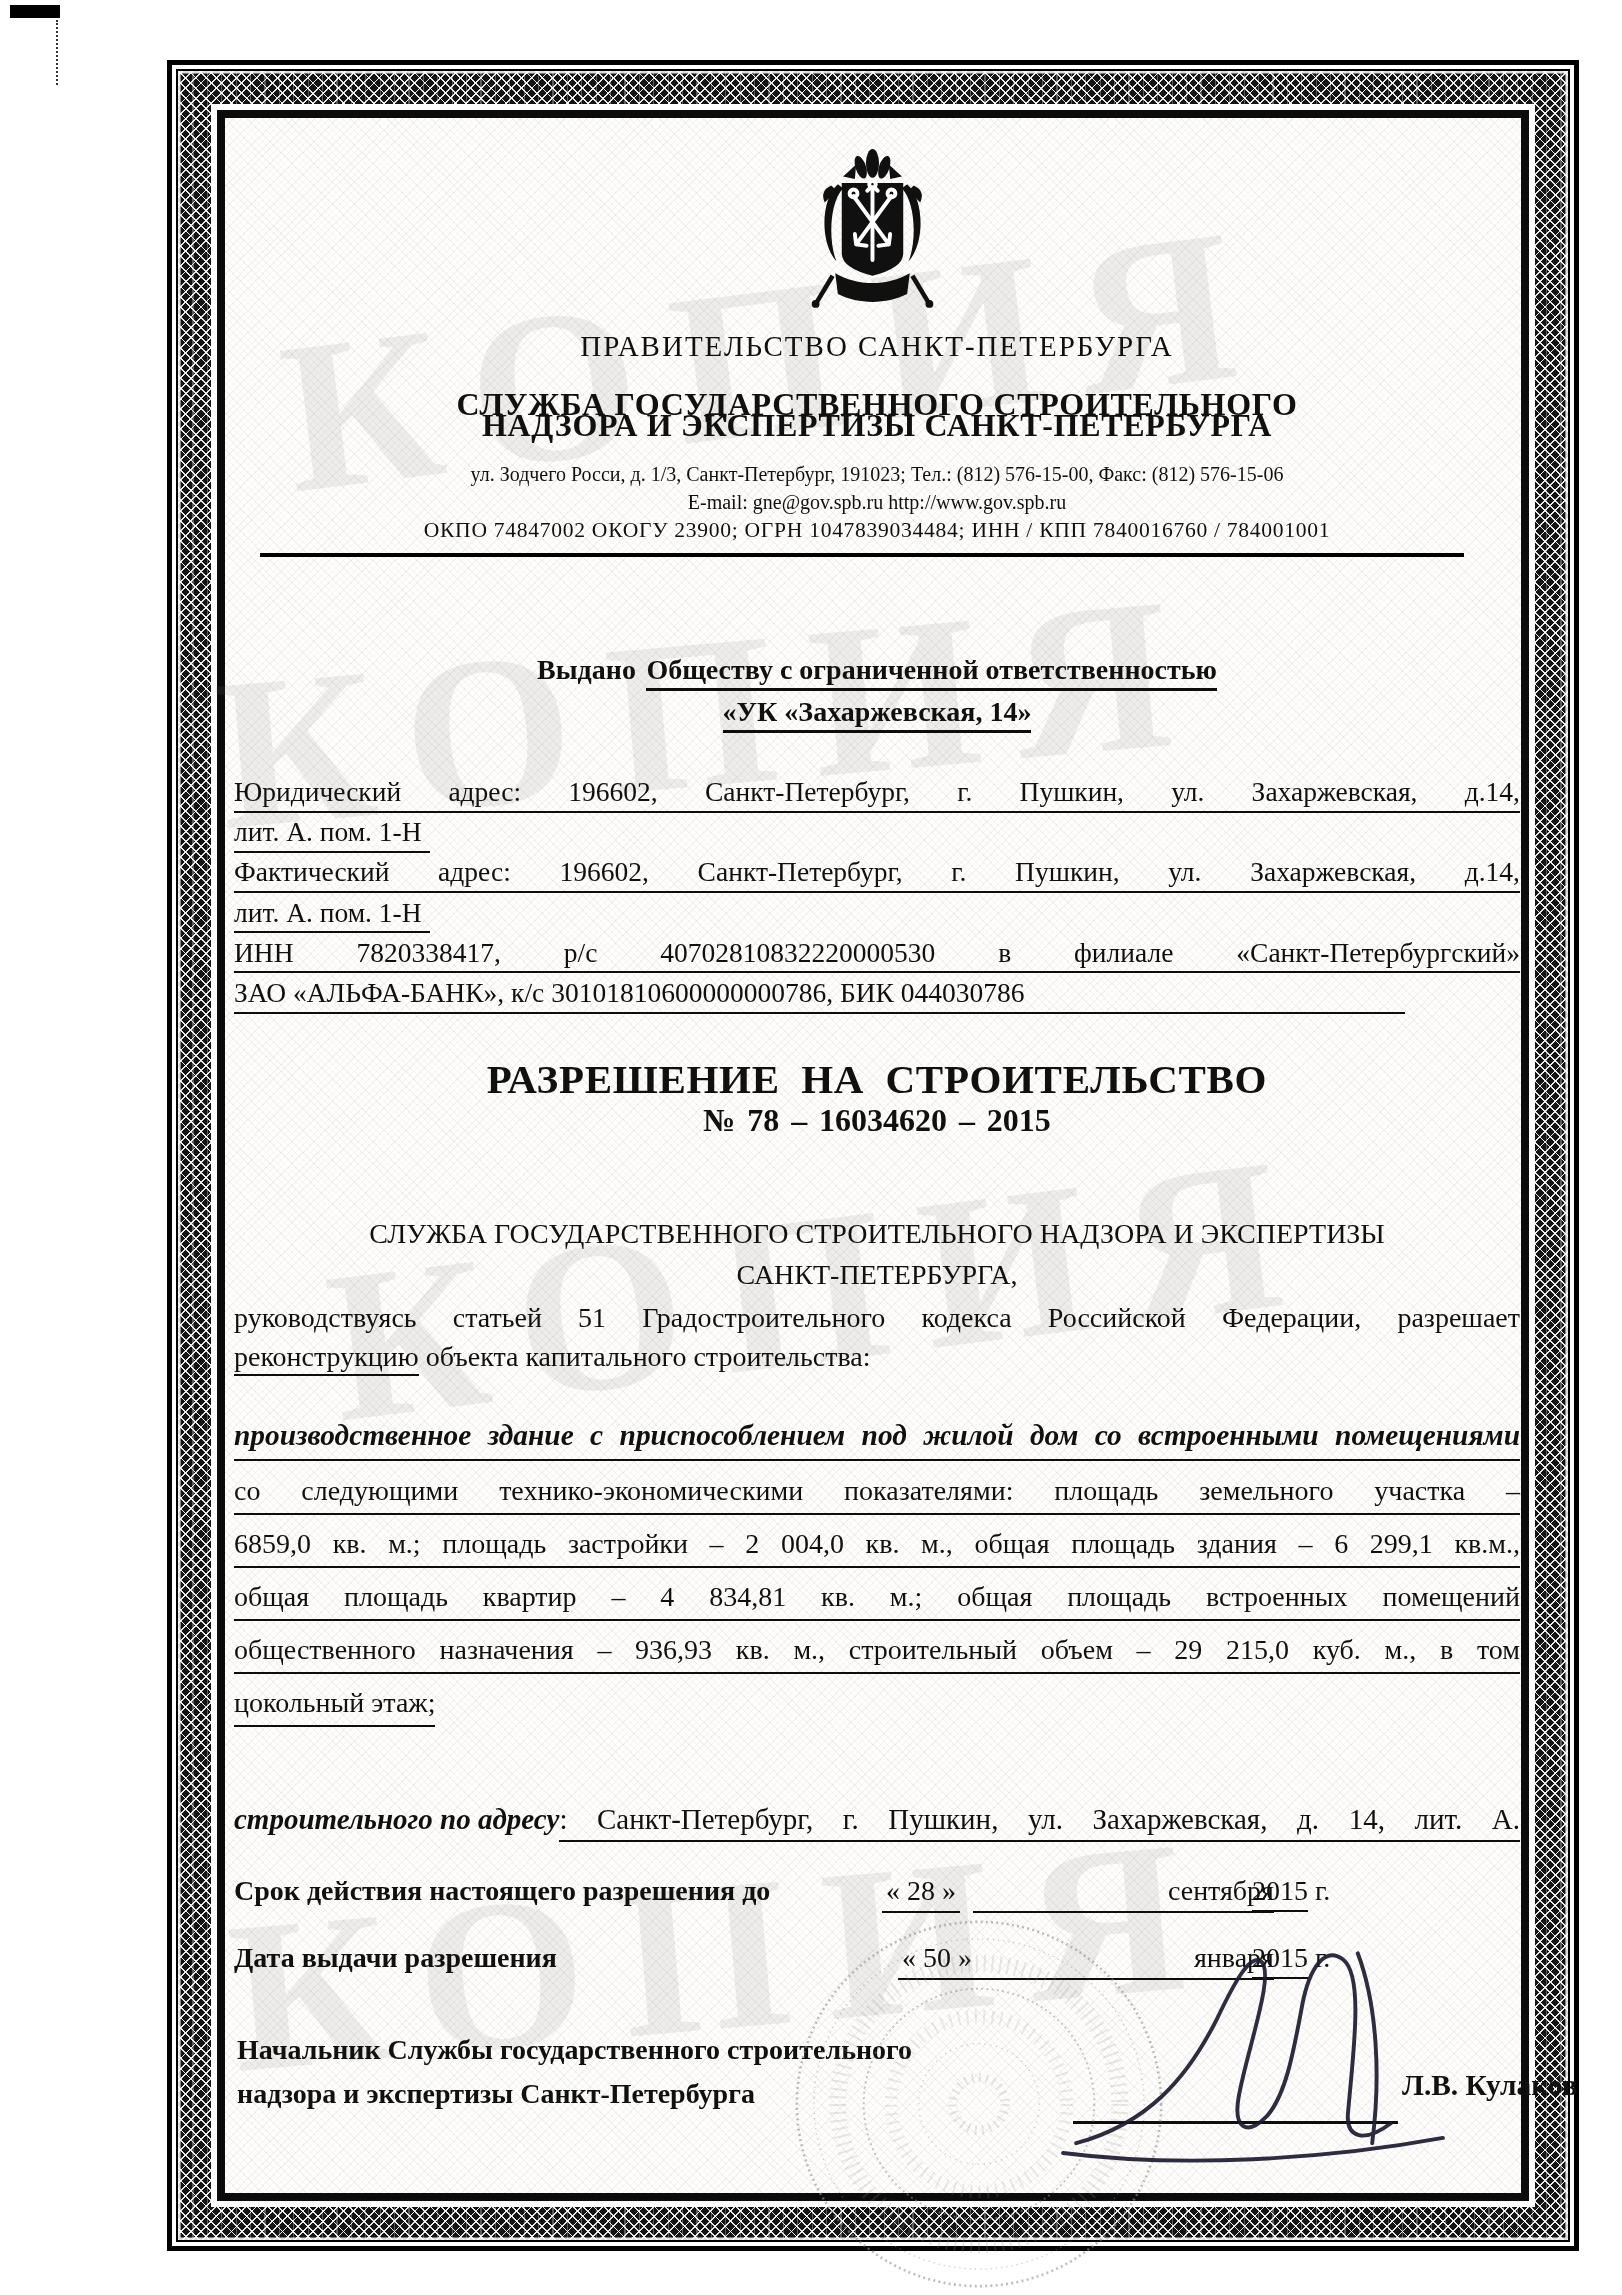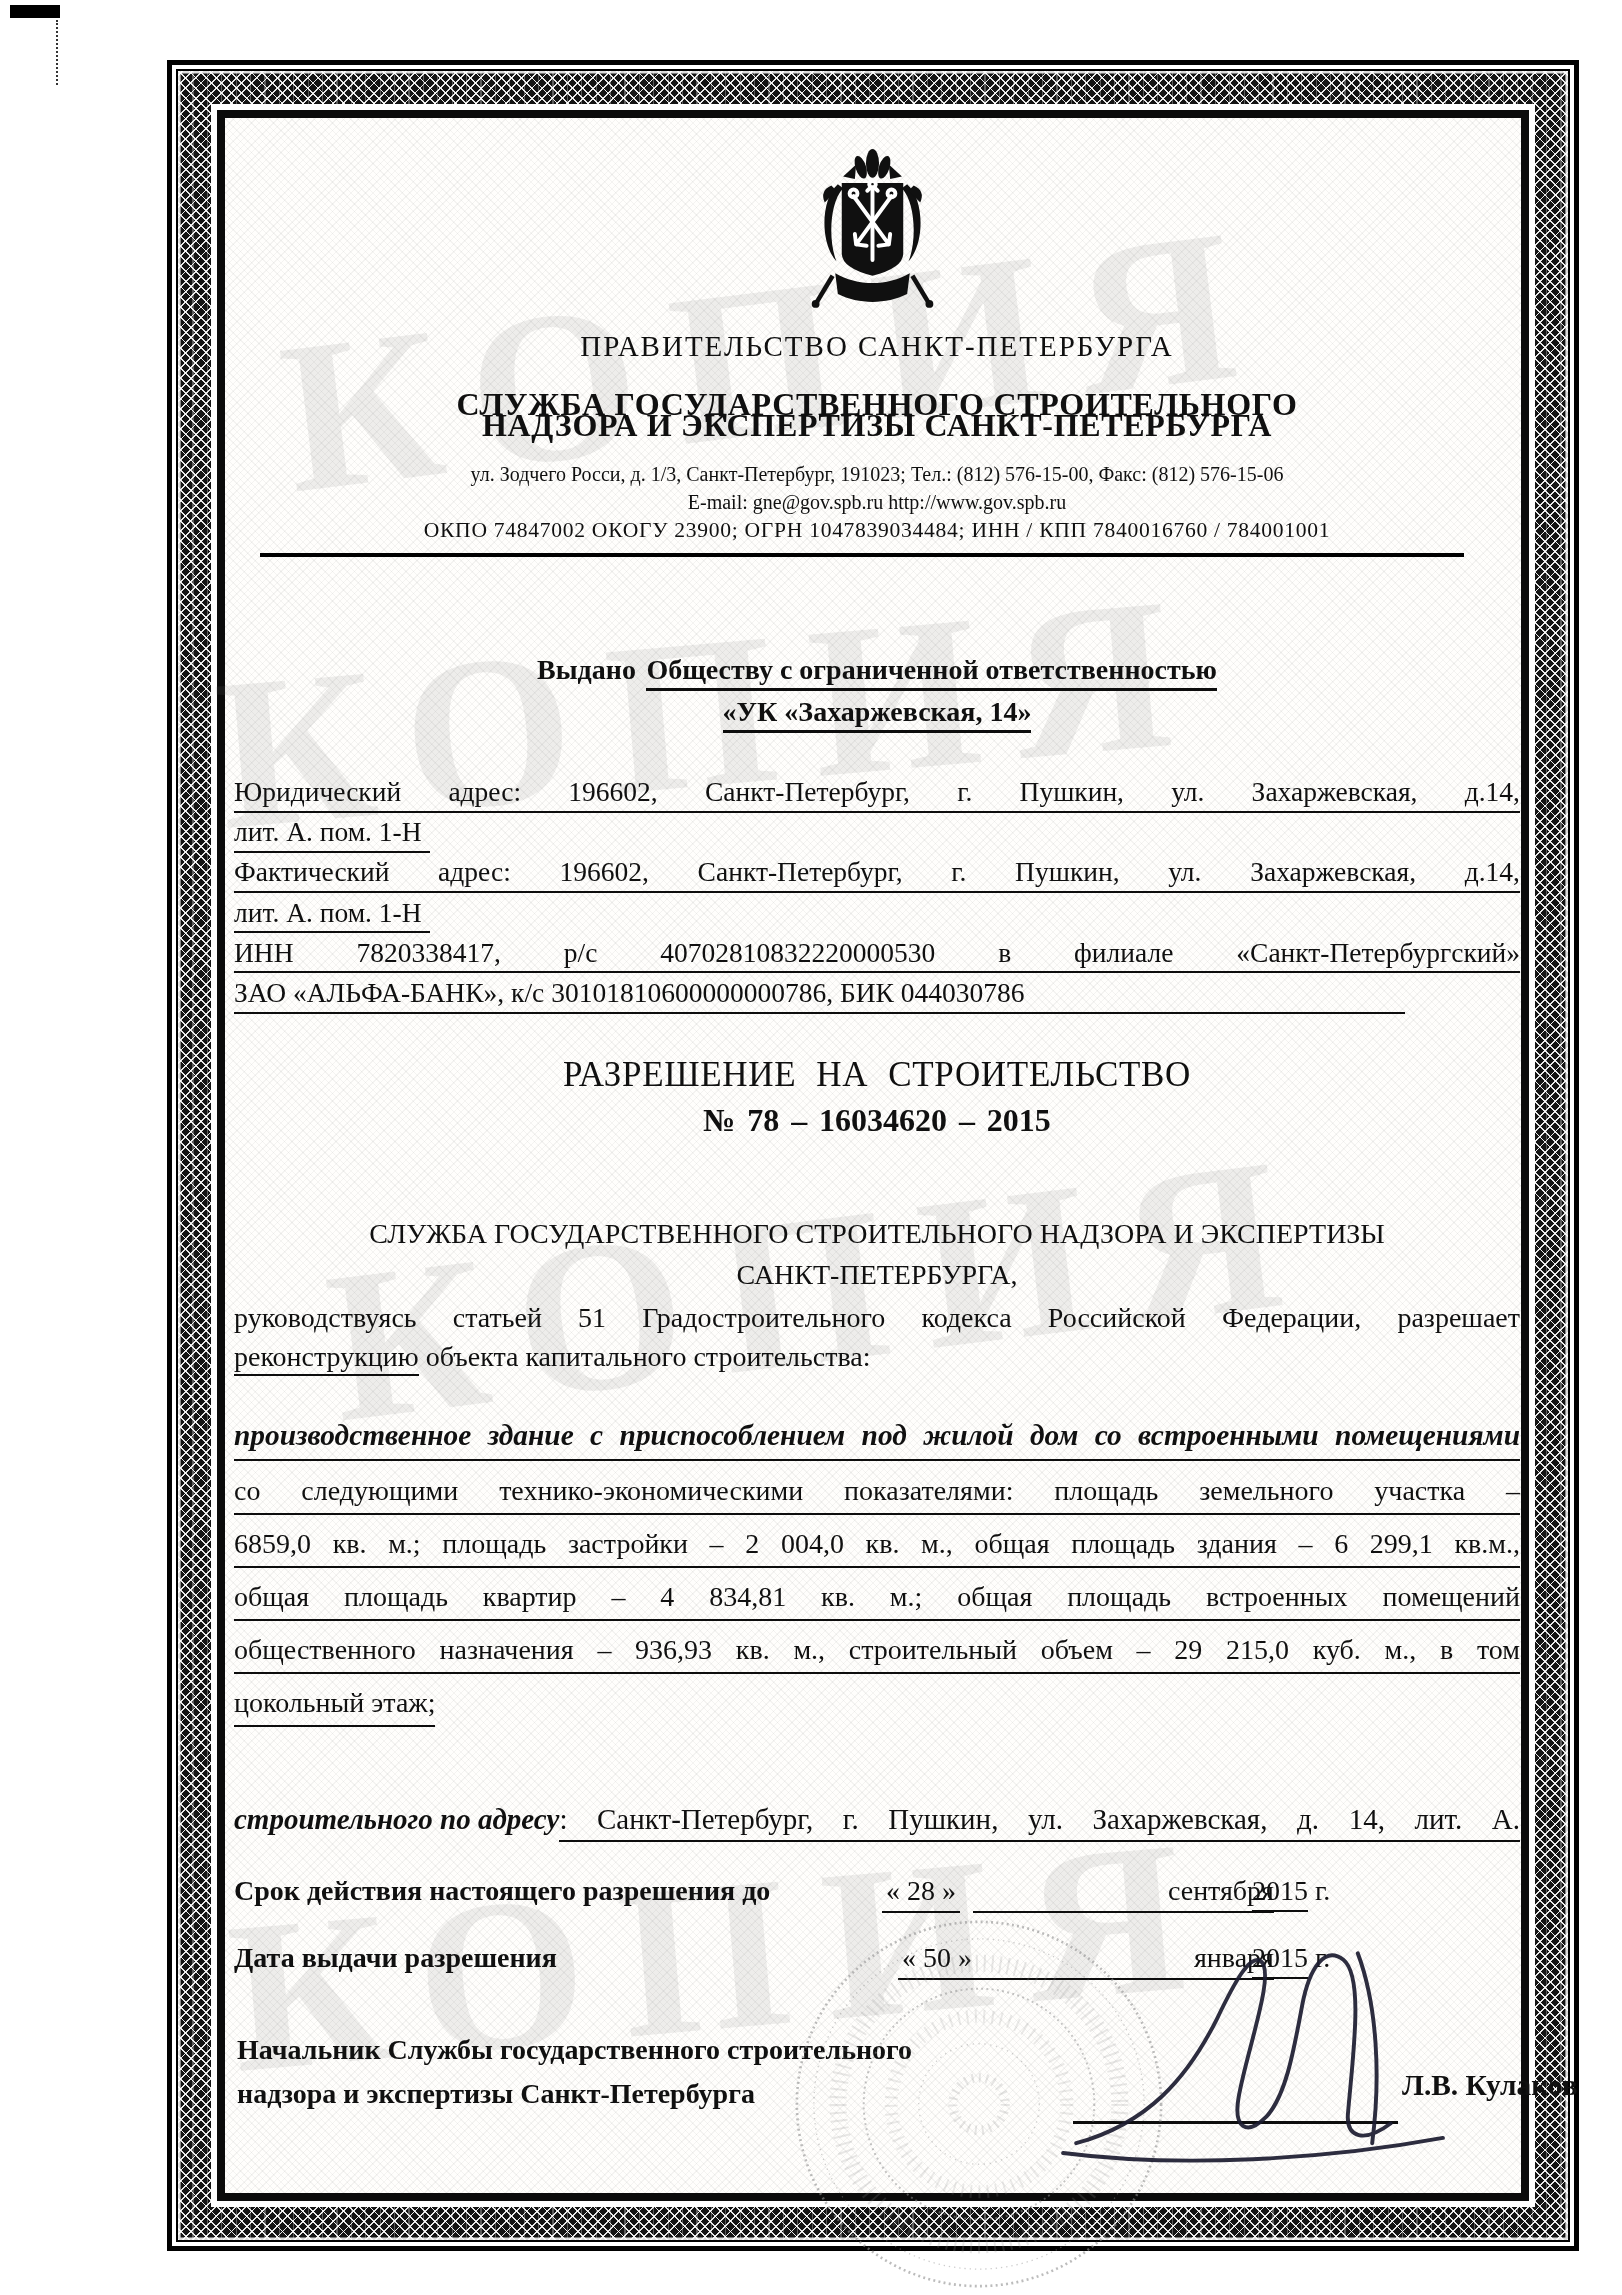--- a/index.html
+++ b/index.html
@@ -51,21 +51,21 @@
   
   .issued{font-size:28px;font-weight:bold;}
   .issued .pre{margin-right:10.5px;}
   .issued .u{border-bottom:3.3px solid #0d0d0d;padding-bottom:2.6px;}
   
   .req-line{font-size:27.5px;line-height:33px;border-bottom:2px solid #0d0d0d;padding-bottom:2.6px;margin-bottom:2.6px;}
   .req-full{text-align:justify;text-align-last:justify;}
   .req-short{width:-moz-fit-content;width:fit-content;min-width:196px;}
   .req-ext{width:1171px;}
   
-  .title{font-size:35px;font-weight:normal;word-spacing:10.5px;letter-spacing:0.7px;}
+  .title{font-size:41px;font-weight:bold;word-spacing:10.5px;letter-spacing:0.7px;}
   .number{font-size:32px;font-weight:bold;word-spacing:3.9px;}
   
   .body-line{font-size:28px;}
   .action .u{border-bottom:2.6px solid #0d0d0d;padding-bottom:2px;}
   .object-line{font-size:29.4px;font-style:italic;font-weight:bold;border-bottom:2.6px solid #0d0d0d;padding-bottom:6.5px;}
   .tech-line{font-size:28px;line-height:34px;border-bottom:2px solid #0d0d0d;padding-bottom:4.6px;margin-bottom:12.4px;}
   .tech-full{text-align:justify;text-align-last:justify;}
   .located{display:flex;align-items:baseline;font-size:29px;}
   .located .lbl{font-weight:bold;font-style:italic;white-space:nowrap;}
   .located .val{flex:1;border-bottom:2.3px solid #0d0d0d;padding-bottom:3.9px;text-align:justify;text-align-last:justify;}

